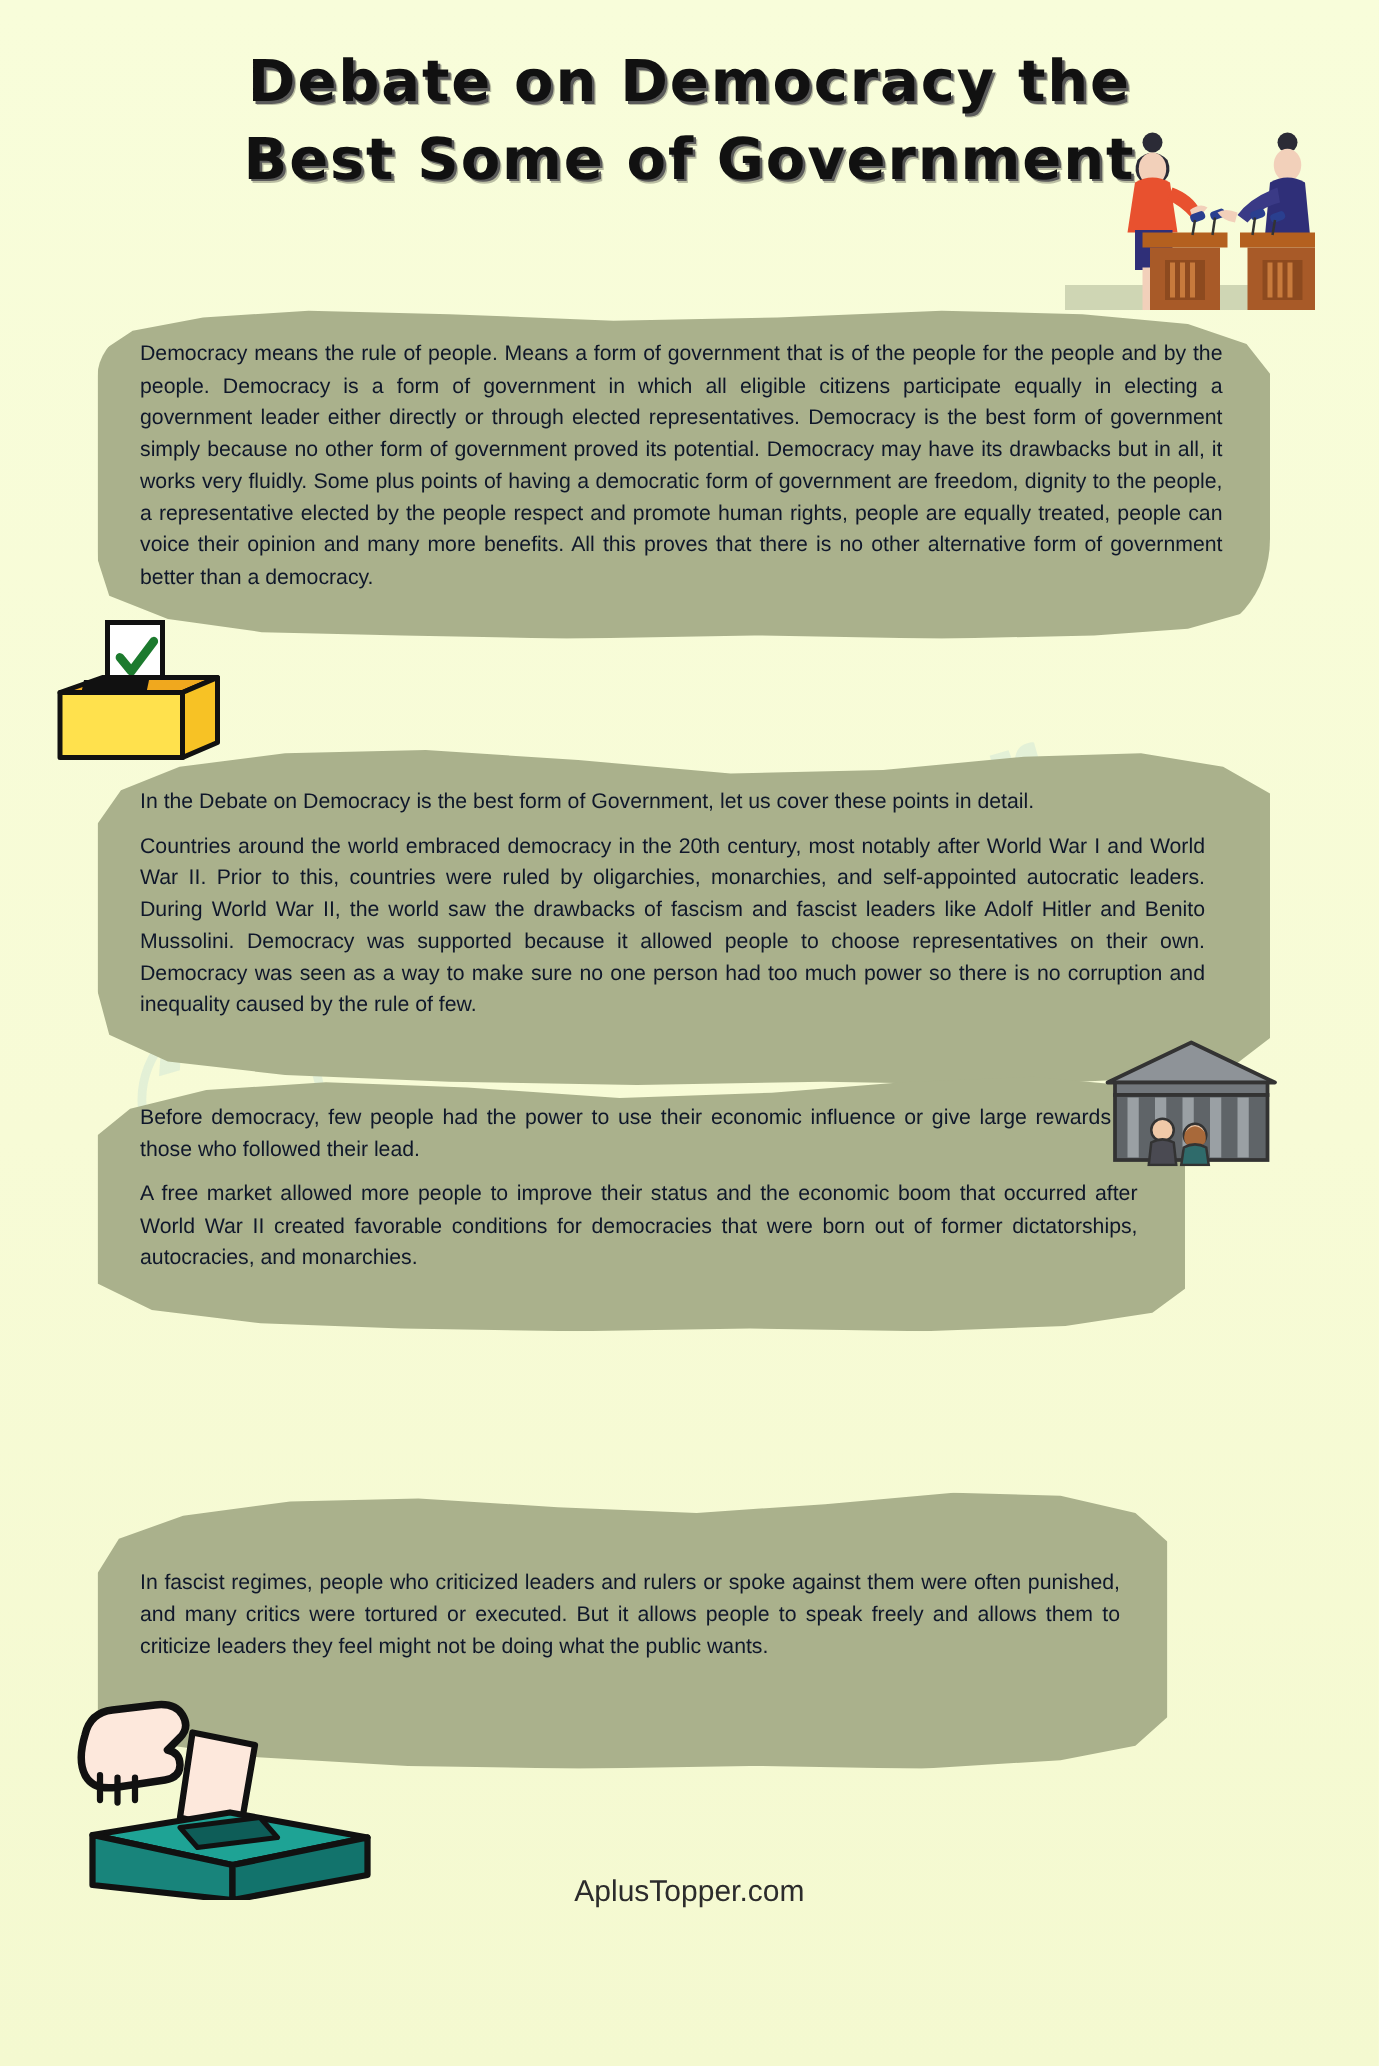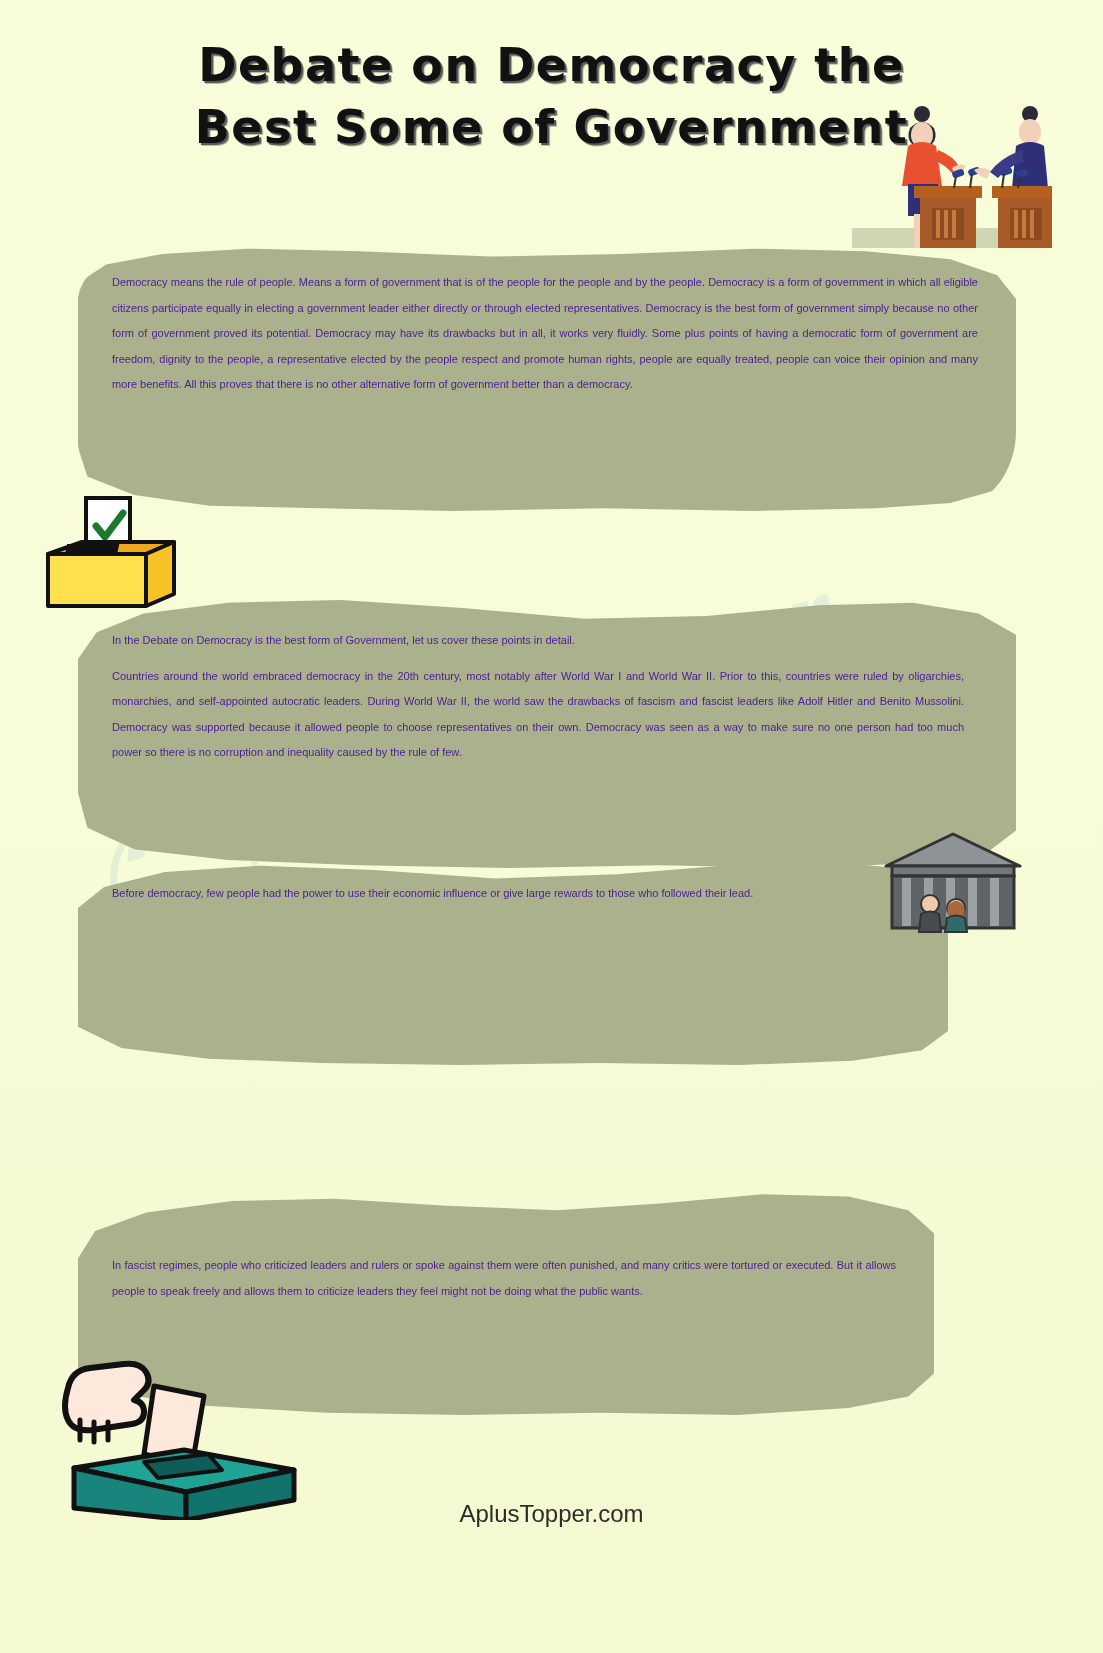--- a/index.html
+++ b/index.html
@@ -69,22 +69,22 @@
   }
 
   
   .panel {
     position: absolute;
     background: #aab18c;
     z-index: 3;
   }
   .panel-text {
     position: relative;
-    color: #4c1d95;
-    font-size: 11px;
+    color: #0f172a;
+    font-size: 17px;
     line-height: 25.5px;
     text-align: justify;
     z-index: 4;
   }
   .panel-text p + p { margin-top: 10px; }
 
   
   #panel-1 {
     left: 78px;
     top: 246px;
@@ -297,20 +297,21 @@
       <path d="M43 86 q9 -5 18 0 l2 18 l-22 0z" fill="#4a4a52" stroke="#333" stroke-width="2"></path>
       <circle cx="78" cy="80" r="9" fill="#f0c9a8" stroke="#333" stroke-width="2"></circle>
       <path d="M70 78 q8 -10 16 0 q2 8 -2 10 l-12 0 q-4 -3 -2 -10z" fill="#a8693a"></path>
       <path d="M69 90 q9 -5 18 0 l2 14 l-22 0z" fill="#2f6b6b" stroke="#333" stroke-width="2"></path>
     </svg>
   </div>
 
   <div class="panel" id="panel-3">
     <div class="panel-text">
       <p>Before democracy, few people had the power to use their economic influence or give large rewards to those who followed their lead.</p>
+      <p>A free market allowed more people to improve their status and the economic boom that occurred after World War II created favorable conditions for democracies that were born out of former dictatorships, autocracies, and monarchies.</p>
     </div>
   </div>
 
   <div class="panel" id="panel-4">
     <div class="panel-text">
       <p>In fascist regimes, people who criticized leaders and rulers or spoke against them were often punished, and many critics were tortured or executed. But it allows people to speak freely and allows them to criticize leaders they feel might not be doing what the public wants.</p>
     </div>
   </div>
 
   <div class="illus-vote-hand">

